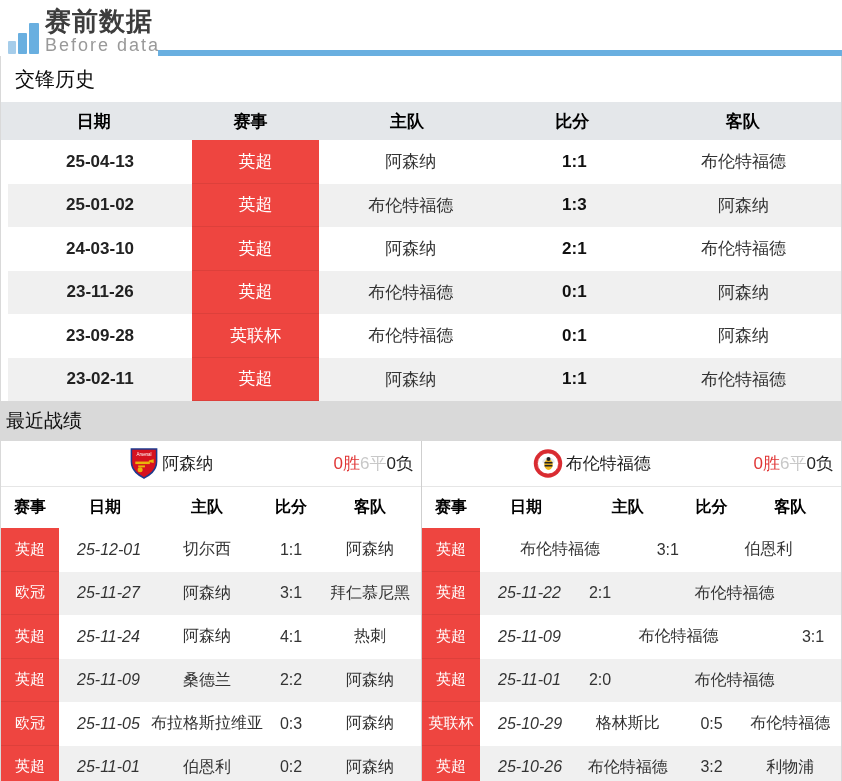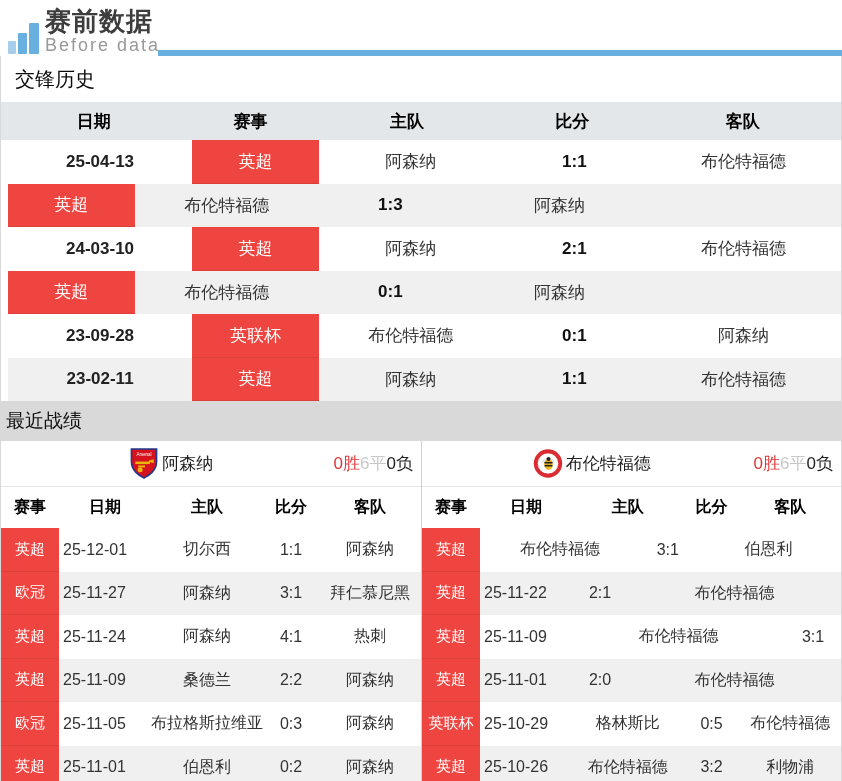--- a/index.html
+++ b/index.html
@@ -56,21 +56,21 @@
   .p-body { height:261px; display:flex; flex-direction:column; }
   .p-row { flex:1; display:flex; align-items:stretch; font-size:16px; color:#333; background:#fff; }
   .p-row:nth-child(even) { background:#f0f0f0; }
   .p-head > div, .p-row > div { display:flex; align-items:center; justify-content:center; }
   .pc-comp { width:58px; }
   .pc-date { width:92px; }
   .pc-home { flex:1.1; }
   .pc-score { width:56px; }
   .pc-away { flex:1; }
   .p-row .pc-comp { background:#ee4540; color:#fff; border-bottom:1px solid rgba(0,0,0,0.07); font-size:15px; }
-  .p-row .pc-date { justify-content:flex-start; padding-left:4px; }
+  .p-row .pc-date { justify-content:flex-start; padding-left:18px;font-style:italic; }
 </style>
 </head>
 <body>
 
 <div class="page">
 
   <div class="brand">
     <div class="brand-inner">
       <span class="bars">
           <i class="bar1"></i>
@@ -99,33 +99,35 @@
 
     <div class="h2h-body">
       <div class="h2h-row">
         <div class="hc-date">25-04-13</div>
         <div class="hc-comp">英超</div>
         <div class="hc-home">阿森纳</div>
         <div class="hc-score">1:1</div>
         <div class="hc-away">布伦特福德</div>
       </div>
       <div class="h2h-row">
+        <div class="hc-date">25-01-02</div>
         <div class="hc-comp">英超</div>
         <div class="hc-home">布伦特福德</div>
         <div class="hc-score">1:3</div>
         <div class="hc-away">阿森纳</div>
       </div>
       <div class="h2h-row">
         <div class="hc-date">24-03-10</div>
         <div class="hc-comp">英超</div>
         <div class="hc-home">阿森纳</div>
         <div class="hc-score">2:1</div>
         <div class="hc-away">布伦特福德</div>
       </div>
       <div class="h2h-row">
+        <div class="hc-date">23-11-26</div>
         <div class="hc-comp">英超</div>
         <div class="hc-home">布伦特福德</div>
         <div class="hc-score">0:1</div>
         <div class="hc-away">阿森纳</div>
       </div>
       <div class="h2h-row">
         <div class="hc-date">23-09-28</div>
         <div class="hc-comp">英联杯</div>
         <div class="hc-home">布伦特福德</div>
         <div class="hc-score">0:1</div>

